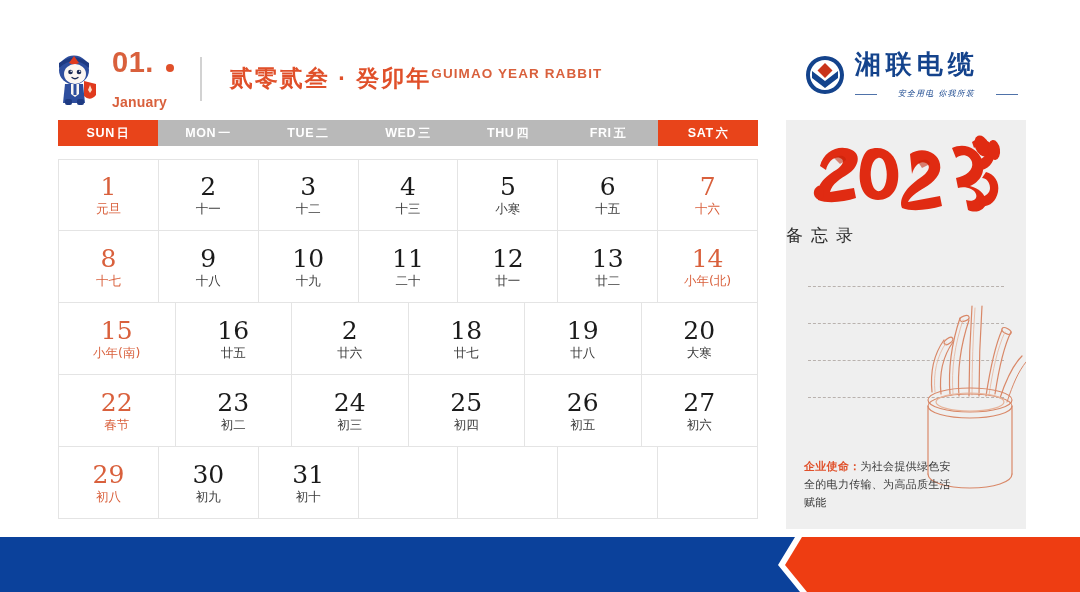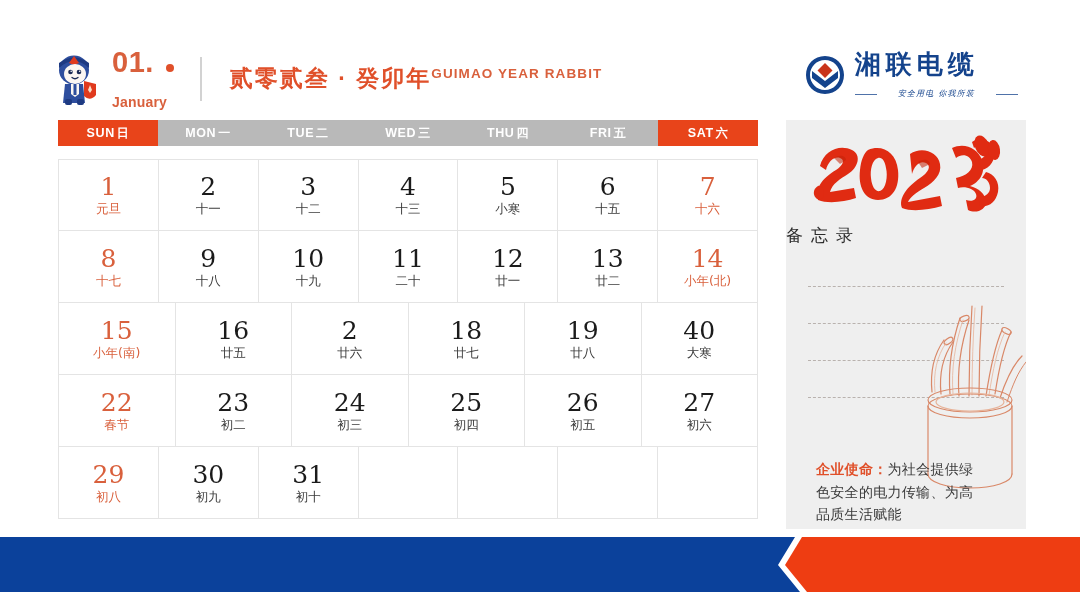--- a/index.html
+++ b/index.html
@@ -116,22 +116,22 @@
     text-align:left; font-size:17px; font-weight:400;
     color:#2b2b2b; letter-spacing:8px;
     font-family:"DejaVu Sans", sans-serif;
   }
   .memo-line {
     position:absolute; left:22px; width:196px; height:0;
     border-top:1.5px dashed #B9B2AE;
   }
   #cable-art { position:absolute; left:128px; top:182px; width:112px; height:192px; }
   #mission {
-    position:absolute; left:30px; top:338px; width:158px;
-    font-size:14px; line-height:1.62; color:#3a3a3a;
+    position:absolute; left:18px; top:338px; width:158px;
+    font-size:11px; line-height:1.62; color:#3a3a3a;
     font-family:"DejaVu Sans", sans-serif; letter-spacing:.3px;
   }
   #mission-label { color:#E0502A; font-weight:700; }
 
   
   #footer { position:absolute; left:0; bottom:0; width:1080px; height:55px; }
   #footer svg { display:block; width:1080px; height:55px; }
 </style>
 </head>
 <body>
@@ -300,21 +300,21 @@
         </div>
         <div class="day">
           <div class="dnum">18</div>
           <div class="dlun">廿七</div>
         </div>
         <div class="day">
           <div class="dnum">19</div>
           <div class="dlun">廿八</div>
         </div>
         <div class="day">
-          <div class="dnum">40</div>
+          <div class="dnum">20</div>
           <div class="dlun">大寒</div>
         </div>
       </div>
       <div class="week">
         <div class="day weekend">
           <div class="dnum">22</div>
           <div class="dlun">春节</div>
         </div>
         <div class="day">
           <div class="dnum">23</div>

